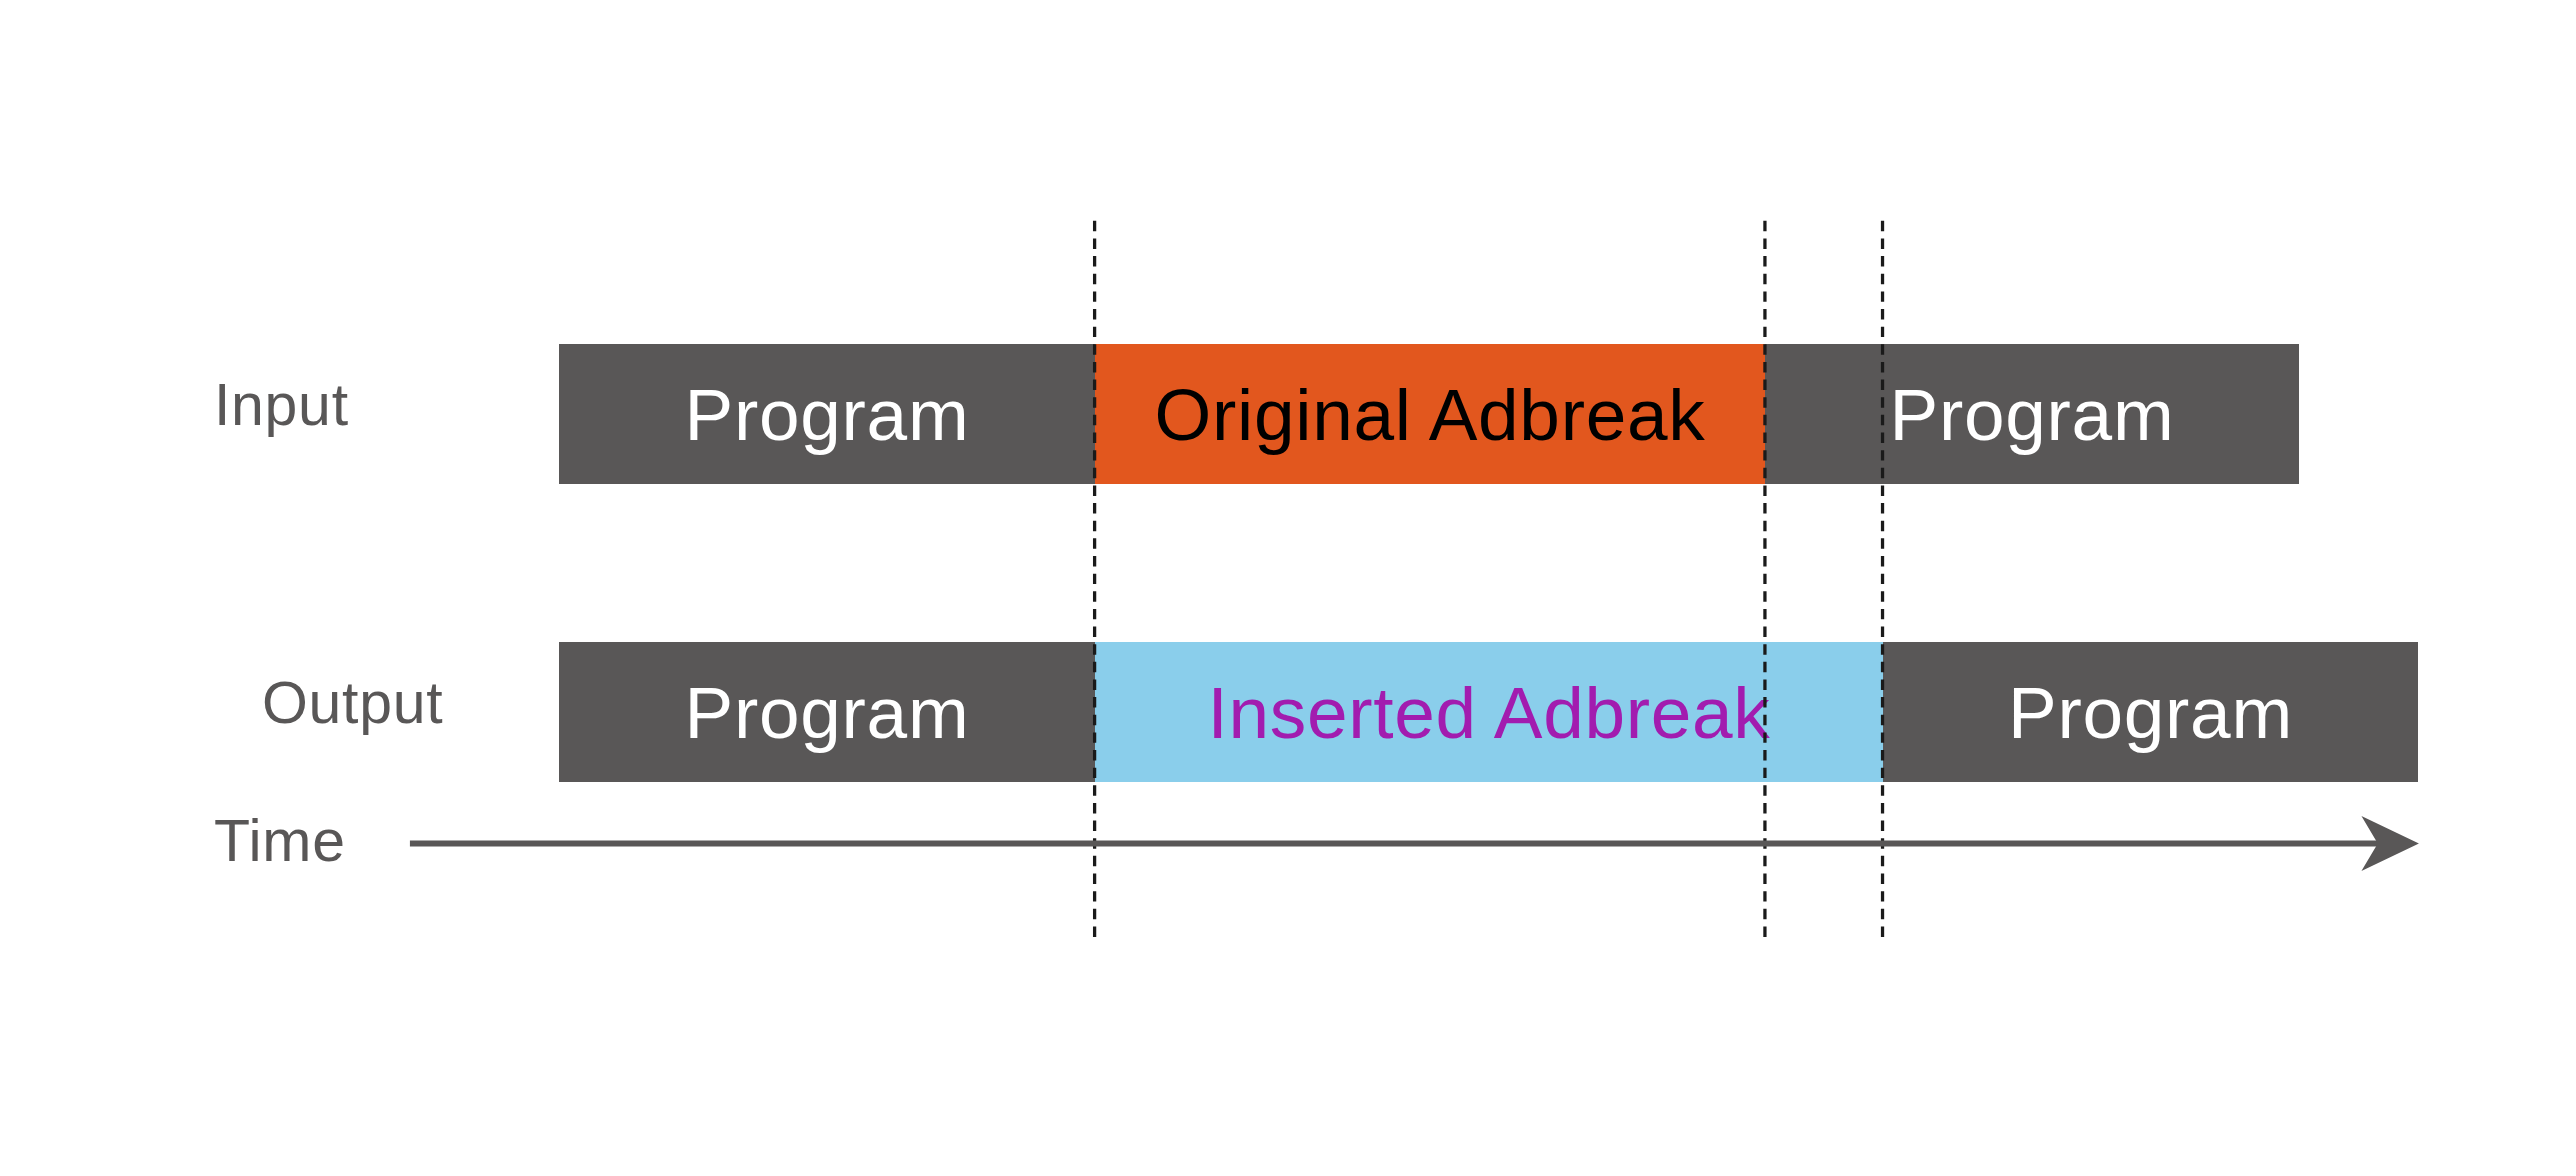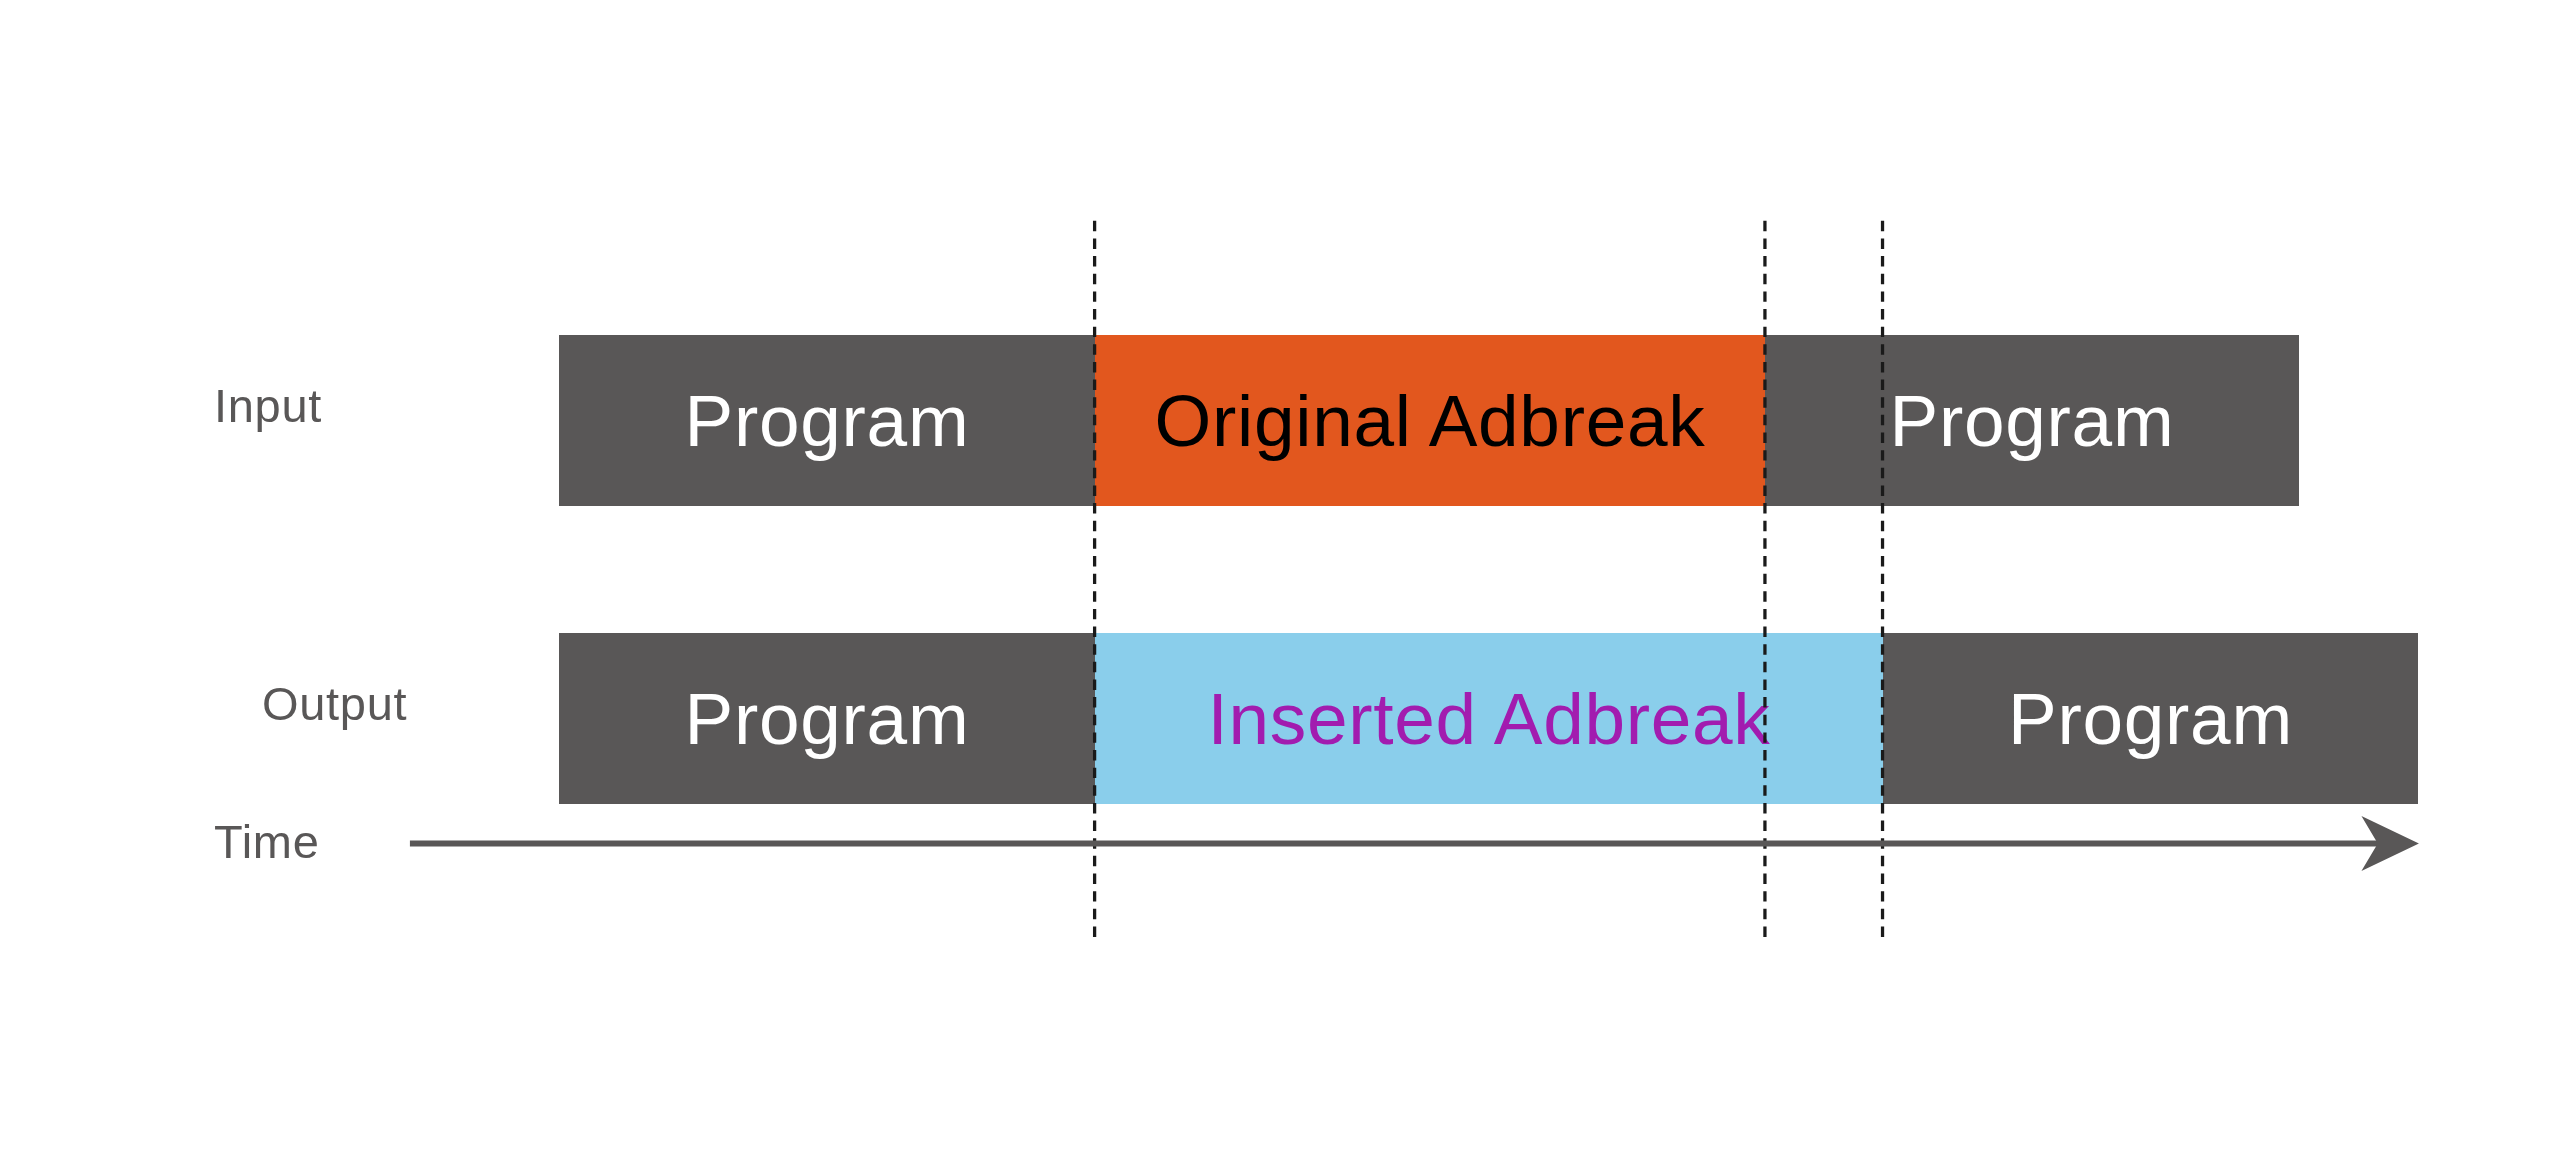--- a/index.html
+++ b/index.html
@@ -13,39 +13,40 @@
     height: 1176px;
     background: #ffffff;
     overflow: hidden;
     font-family: "Liberation Sans", sans-serif;
   }
   .row-label {
     position: absolute;
     left: 214px;
     display: flex;
     align-items: center;
-    font-size: 47px;
+    font-size: 59px;
     font-weight: 400;
     letter-spacing: 0.7px;
     white-space: nowrap;
   }
   #input-label  { top: 335px; height: 140px; }
   #output-label { top: 633px; height: 140px; margin-left: 48px; }
   #time-label   { top: 802px; height: 78px; }
 
   .bar {
     position: absolute;
-    height: 171px;
+    height: 140px;
     display: flex;
     align-items: center;
     justify-content: center;
     font-size: 73px;
     font-weight: 400;
     letter-spacing: 0.7px;
     white-space: nowrap;
+    margin-top: 9px;
   }
   
   .input-row .bar { top: 335px; }
   #input-program-1 { left: 559px;  width: 536px;  }
   #input-adbreak   { left: 1095px; width: 670px; }
   #input-program-2 { left: 1765px; width: 534px;  }
   
   .output-row .bar { top: 633px; }
   #output-program-1 { left: 559px;  width: 536px;  }
   #output-adbreak   { left: 1095px; width: 788px; }

